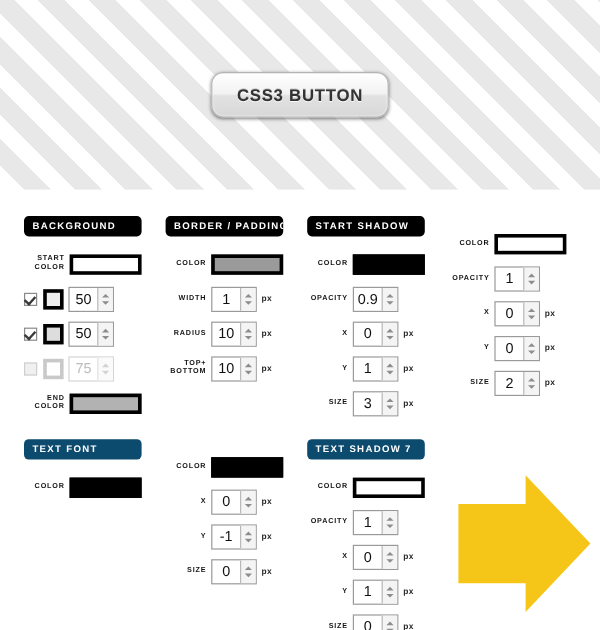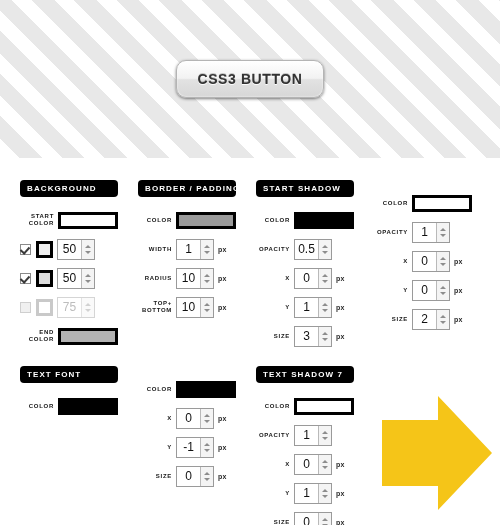--- a/index.html
+++ b/index.html
@@ -84,21 +84,21 @@
     font-size: 8px;
     font-weight: bold;
     letter-spacing: 1.1px;
     text-align: left;
     padding-left: 7px;
     box-sizing: border-box;
     white-space: nowrap;
     overflow: hidden;
   }
   .panel-header.gray {
-    background: #000000;
+    background: #0c4a6e;
     color: #ffffff;
   }
 
   .panel-body { margin-top: 10px; }
 
   
   .field-row {
     display: flex;
     align-items: center;
     height: 26px;
@@ -361,21 +361,21 @@
     <div class="panel-body">
 
       <div class="field-row">
         <div class="field-label">COLOR</div>
         <div class="color-bar" id="drop-color-swatch" style="background: rgb(0, 0, 0);"></div>
       </div>
 
       <div class="field-row">
         <div class="field-label">OPACITY</div>
         <div class="stepper">
-          <div class="val">0.5</div>
+          <div class="val">0.9</div>
           <div class="arrows">
             <span class="ar up"></span>
             <span class="ar down"></span>
           </div>
         </div>
       </div>
 
       <div class="field-row">
         <div class="field-label">x</div>
         <div class="stepper">

